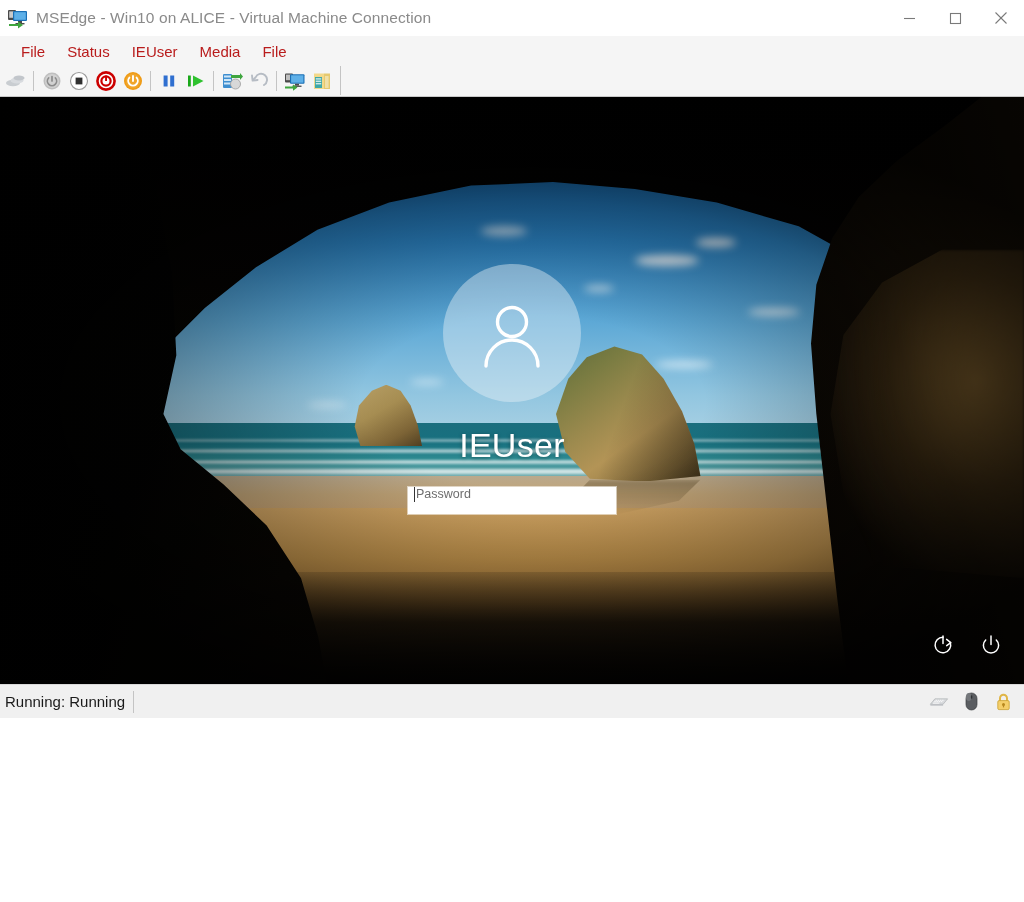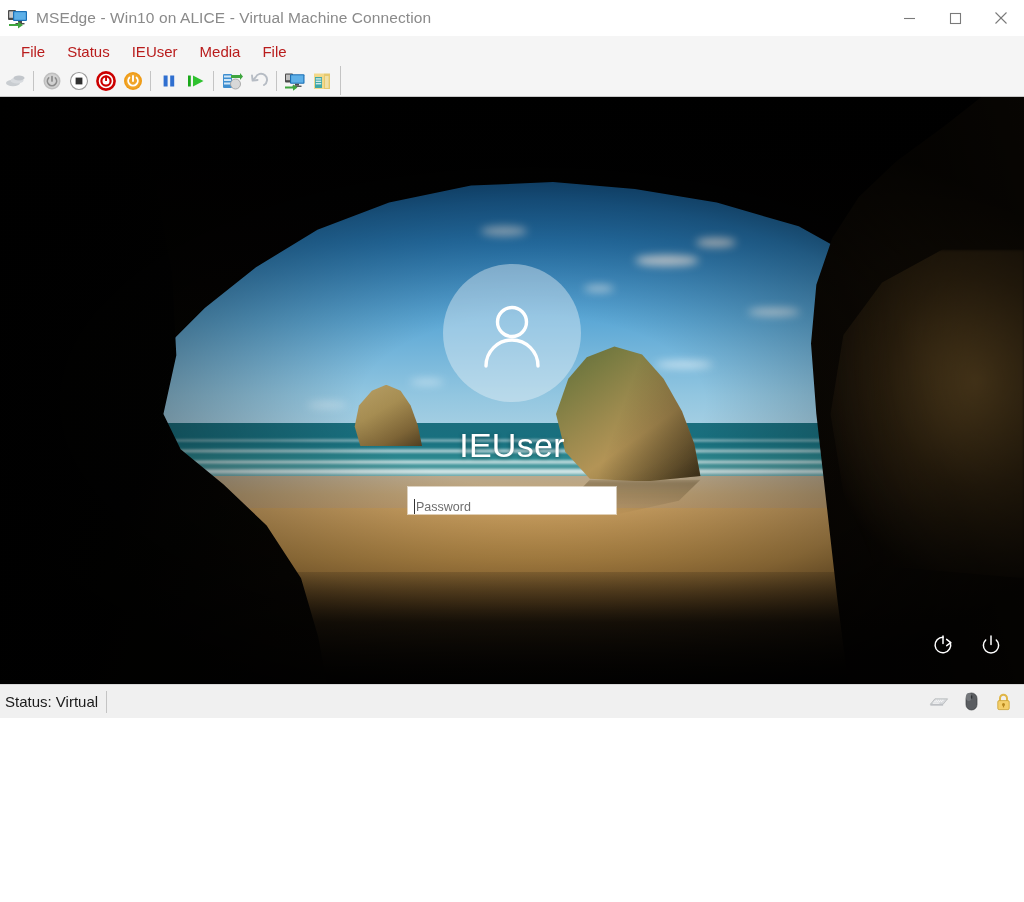--- a/index.html
+++ b/index.html
@@ -165,21 +165,21 @@
   .username {
     margin-top:24px; font-size:34px; font-weight:300; color:#ffffff;
     letter-spacing:.3px; text-shadow:0 1px 4px rgba(0,0,0,.35);
   }
   .pwdrow {
     margin-top:22px; display:flex; align-items:stretch;
     width:208px; height:27px; background:#ffffff; position:relative;
     box-shadow:0 0 0 1px rgba(255,255,255,.55);
   }
   .pwdfield {
-    flex:1 1 auto; display:flex; align-items:flex-end; padding-left:6px; position:relative;
+    flex:1 1 auto; display:flex; align-items:flex-start; padding-left:6px; position:relative;
   }
   .caret {
     width:1px; height:15px; background:#333; margin-right:1px;
   }
   .pwdplaceholder { font-size:12.5px; color:#6d6d6d; }
   .pwdsubmit {
     width:28px; flex:0 0 28px; display:flex; align-items:center; justify-content:center;
     background:rgba(255,255,255,.22); border-left:1px solid rgba(255,255,255,.55);
     cursor:default;
   }
@@ -428,21 +428,21 @@
       <div class="ls-ico">
         <svg width="24" height="24" viewBox="0 0 24 24">
           <path d="M6.7 7 A7.6 7.6 0 1 0 17.3 7" fill="none" stroke="#ffffff" stroke-width="1.5" stroke-linecap="round"></path>
           <line x1="12" y1="3" x2="12" y2="11.4" stroke="#ffffff" stroke-width="1.5" stroke-linecap="round"></line>
         </svg>
       </div>
     </div>
   </div>
 
   <div class="statusbar">
-    <div class="status-text">Status: Virtual</div>
+    <div class="status-text">Running: Running</div>
     <div class="status-sep"></div>
     <div class="status-icons">
       <div class="st-ico">
         <svg width="22" height="14" viewBox="0 0 22 14">
           <path d="M1.5 9.5 L6.5 3.5 L20.5 3.5 L15.5 9.5 Z" fill="#d8dadd" stroke="#a8abaf" stroke-width=".7"></path>
           <path d="M1.5 9.5 L15.5 9.5 L15.5 11 L1.5 11 Z" fill="#b9bcc0"></path>
           <g fill="#ffffff">
             <rect x="7.2" y="4.6" width="1.6" height=".9"></rect>
               <rect x="9.6" y="4.6" width="1.6" height=".9"></rect>
             <rect x="12" y="4.6" width="1.6" height=".9"></rect>

